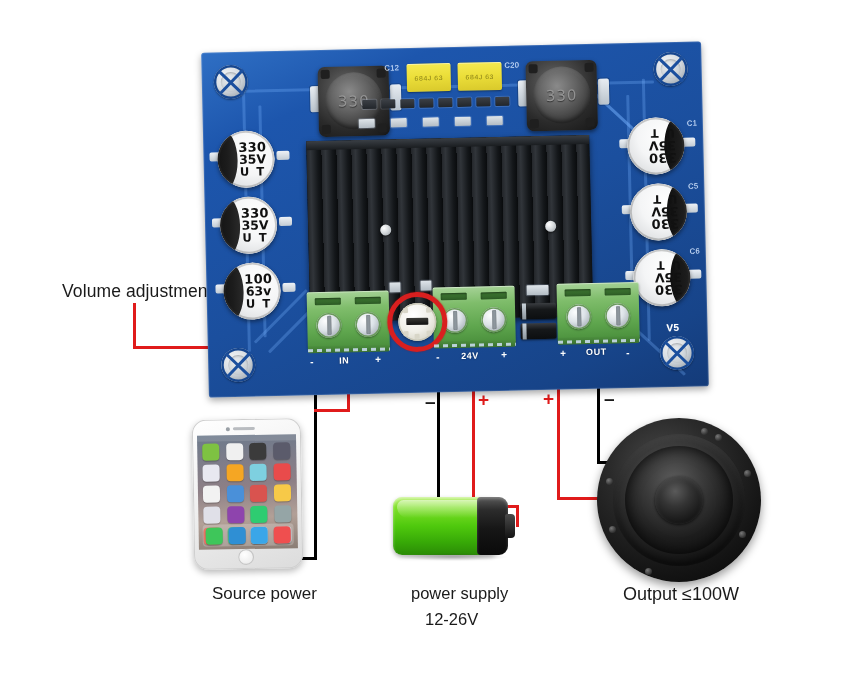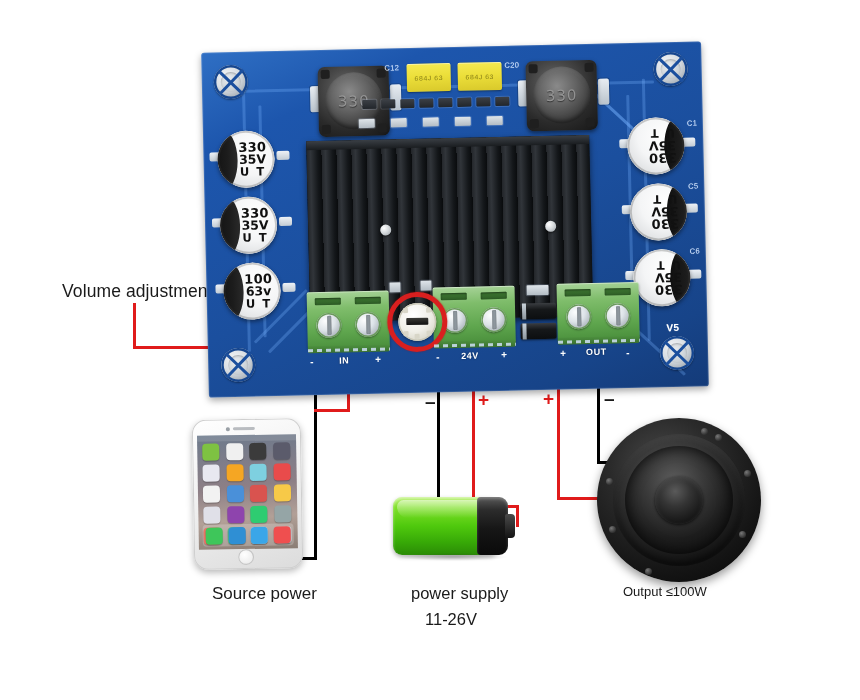--- a/index.html
+++ b/index.html
@@ -20,21 +20,21 @@
   .label {
     position: absolute;
     color: #1a1a1a;
     font-family: "Liberation Sans", sans-serif;
     white-space: nowrap;
   }
   #lbl-volume { left: 62px; top: 281px; font-size: 17.5px; letter-spacing: .1px; }
   #lbl-source { left: 212px; top: 584px; font-size: 17px; }
   #lbl-power  { left: 411px; top: 584px; font-size: 16.5px; text-align: center; }
   #lbl-power-2{ left: 425px; top: 610px; font-size: 16.5px; }
-  #lbl-output { left: 623px; top: 584px; font-size: 13px; }
+  #lbl-output { left: 623px; top: 584px; font-size: 18px; }
 
   
   #board-wrap {
     position: absolute;
     left: 205px; top: 47px;
     width: 500px; height: 345px;
     transform: rotate(-1.3deg);
     transform-origin: 50% 50%;
   }
   #board {
@@ -433,21 +433,21 @@
   }
 </style>
 </head>
 <body>
 
 <div id="stage">
 
   <div class="label" id="lbl-volume">Volume adjustment</div>
   <div class="label" id="lbl-source">Source power</div>
   <div class="label" id="lbl-power">power supply</div>
-  <div class="label" id="lbl-power-2">11-26V</div>
+  <div class="label" id="lbl-power-2">12-26V</div>
   <div class="label" id="lbl-output">Output  ≤100W</div>
 
   <div class="wire red" style="left:133px; top:303px; width:2.5px; height:45px;"></div>
   <div class="wire red" style="left:133px; top:346px; width:275px; height:2.5px;"></div>
 
   <div class="wire" style="left:314px; top:378px; width:3px; height:182px;"></div>
   <div class="wire" style="left:244px; top:557px; width:73px; height:3px;"></div>
 
   <div class="wire red" style="left:347px; top:378px; width:3px; height:33px;"></div>
   <div class="wire red" style="left:314px; top:409px; width:36px; height:3px;"></div>

